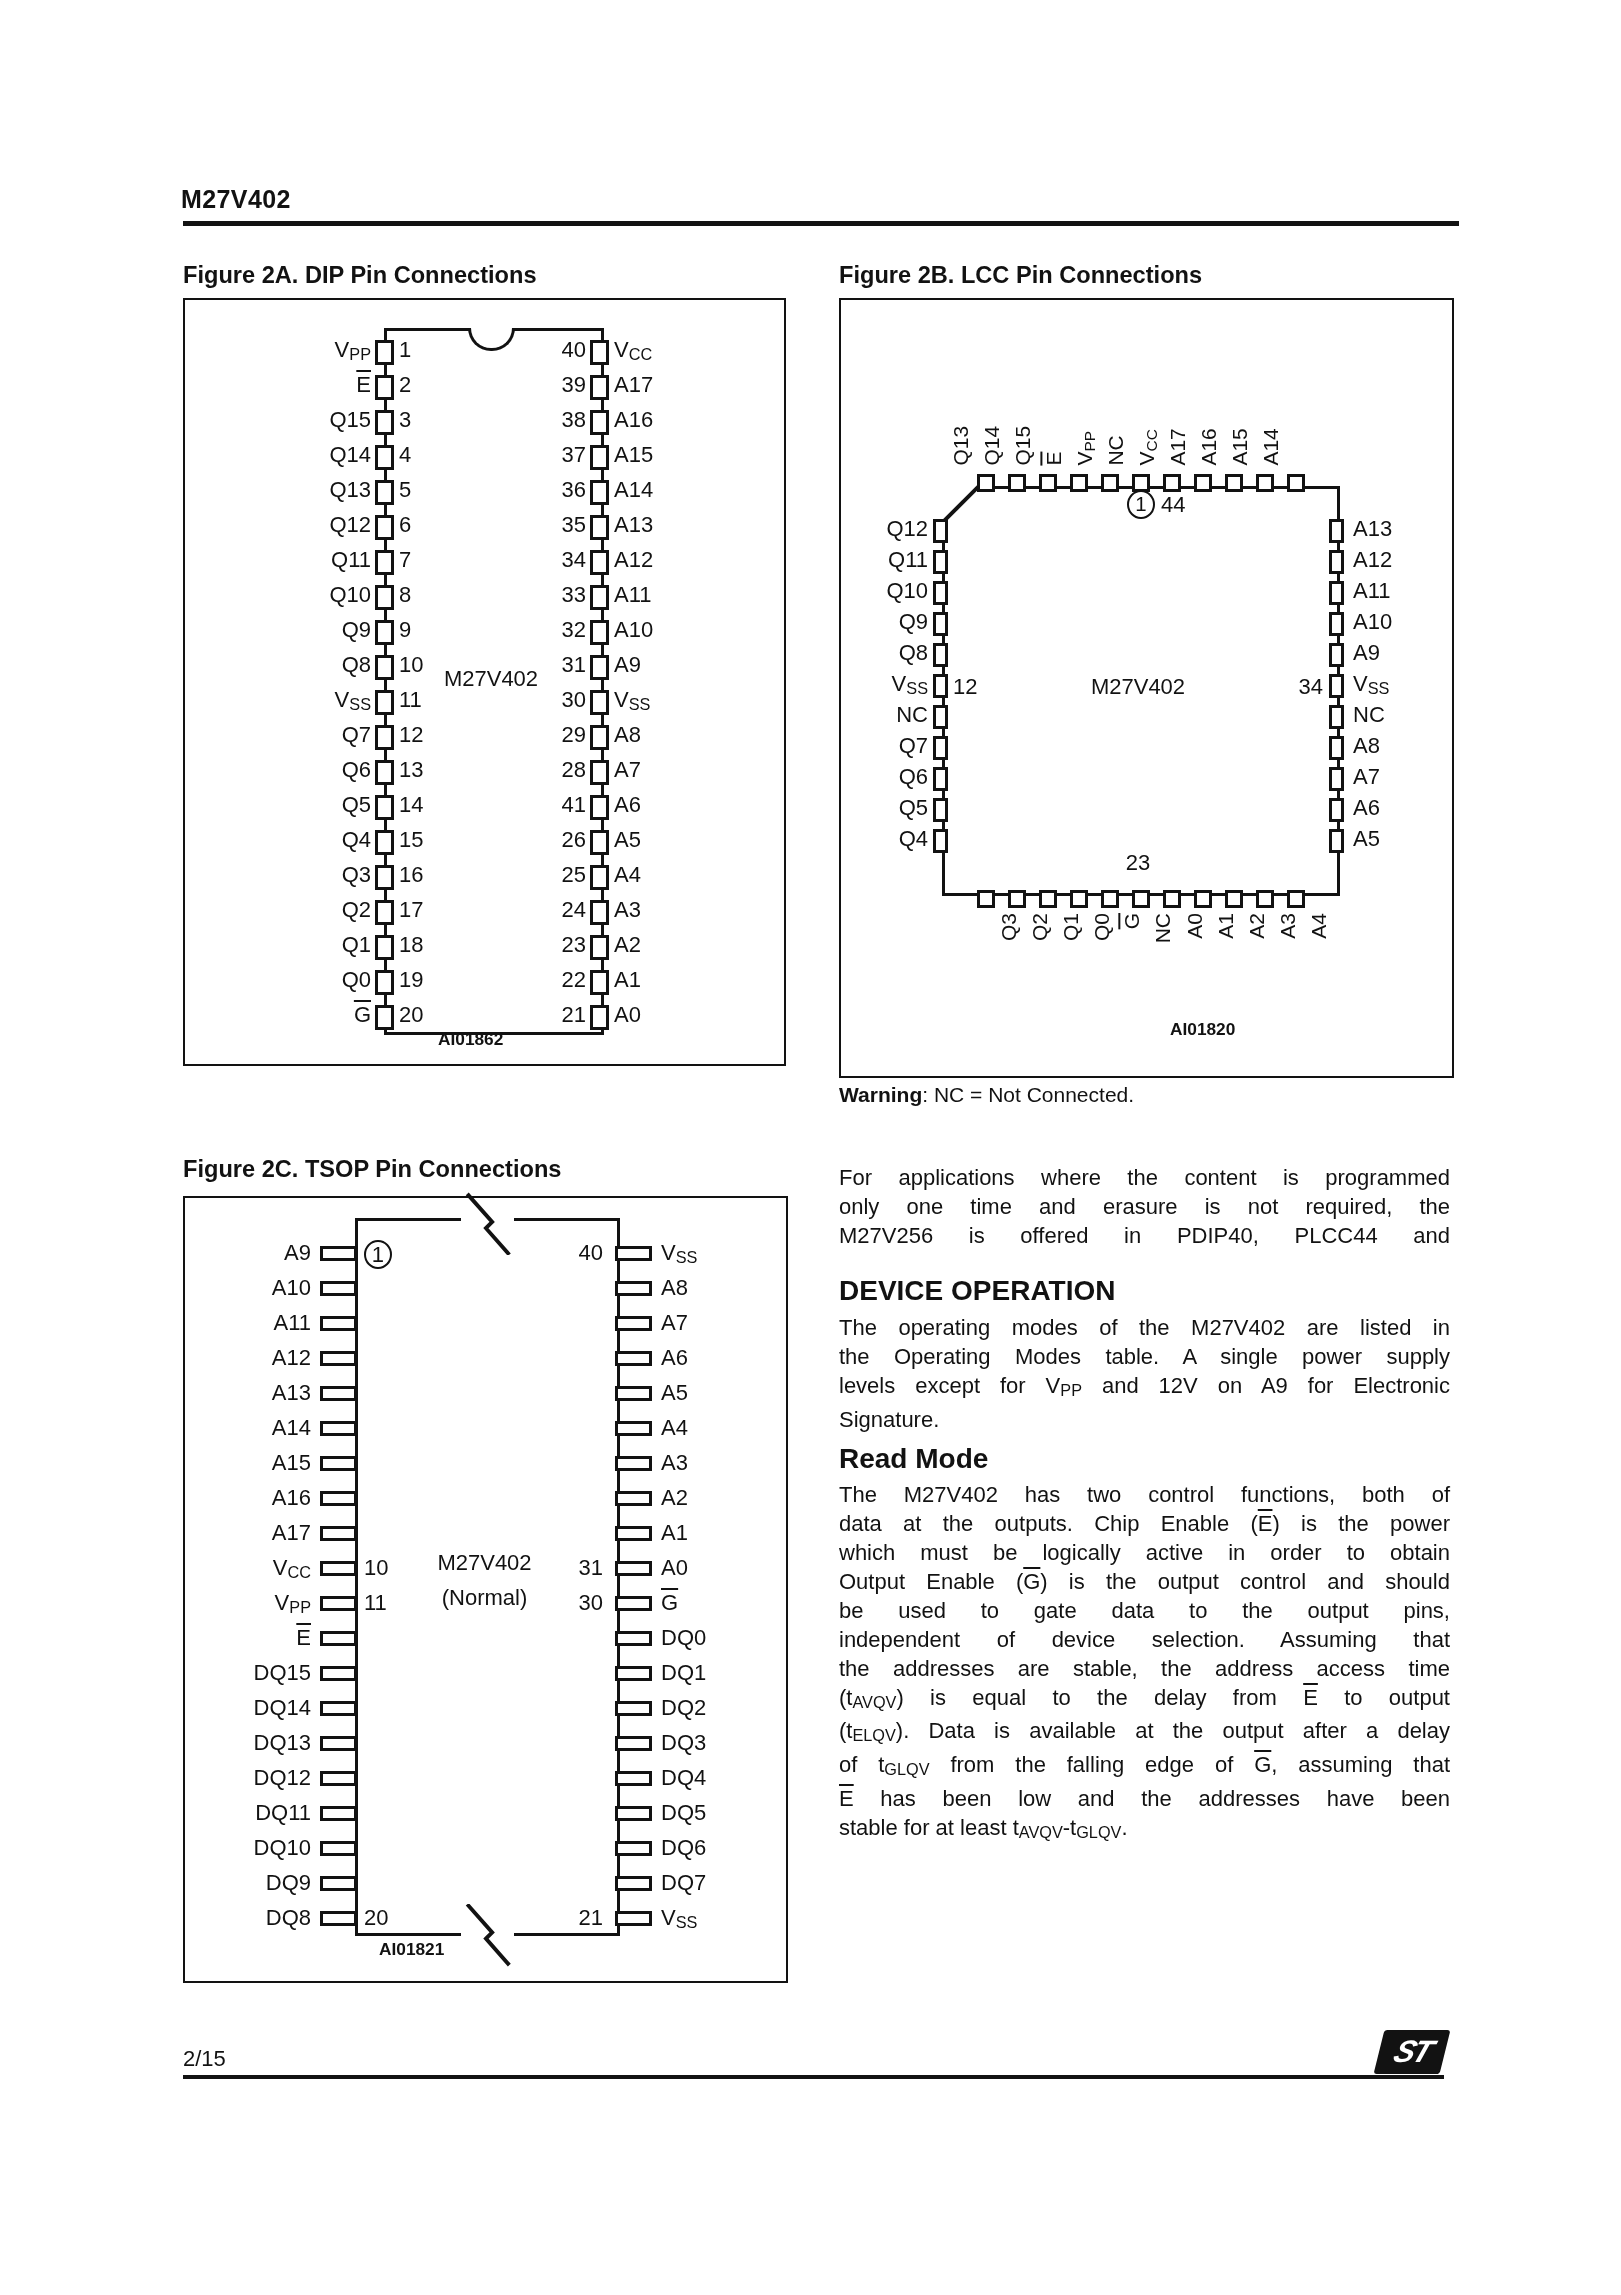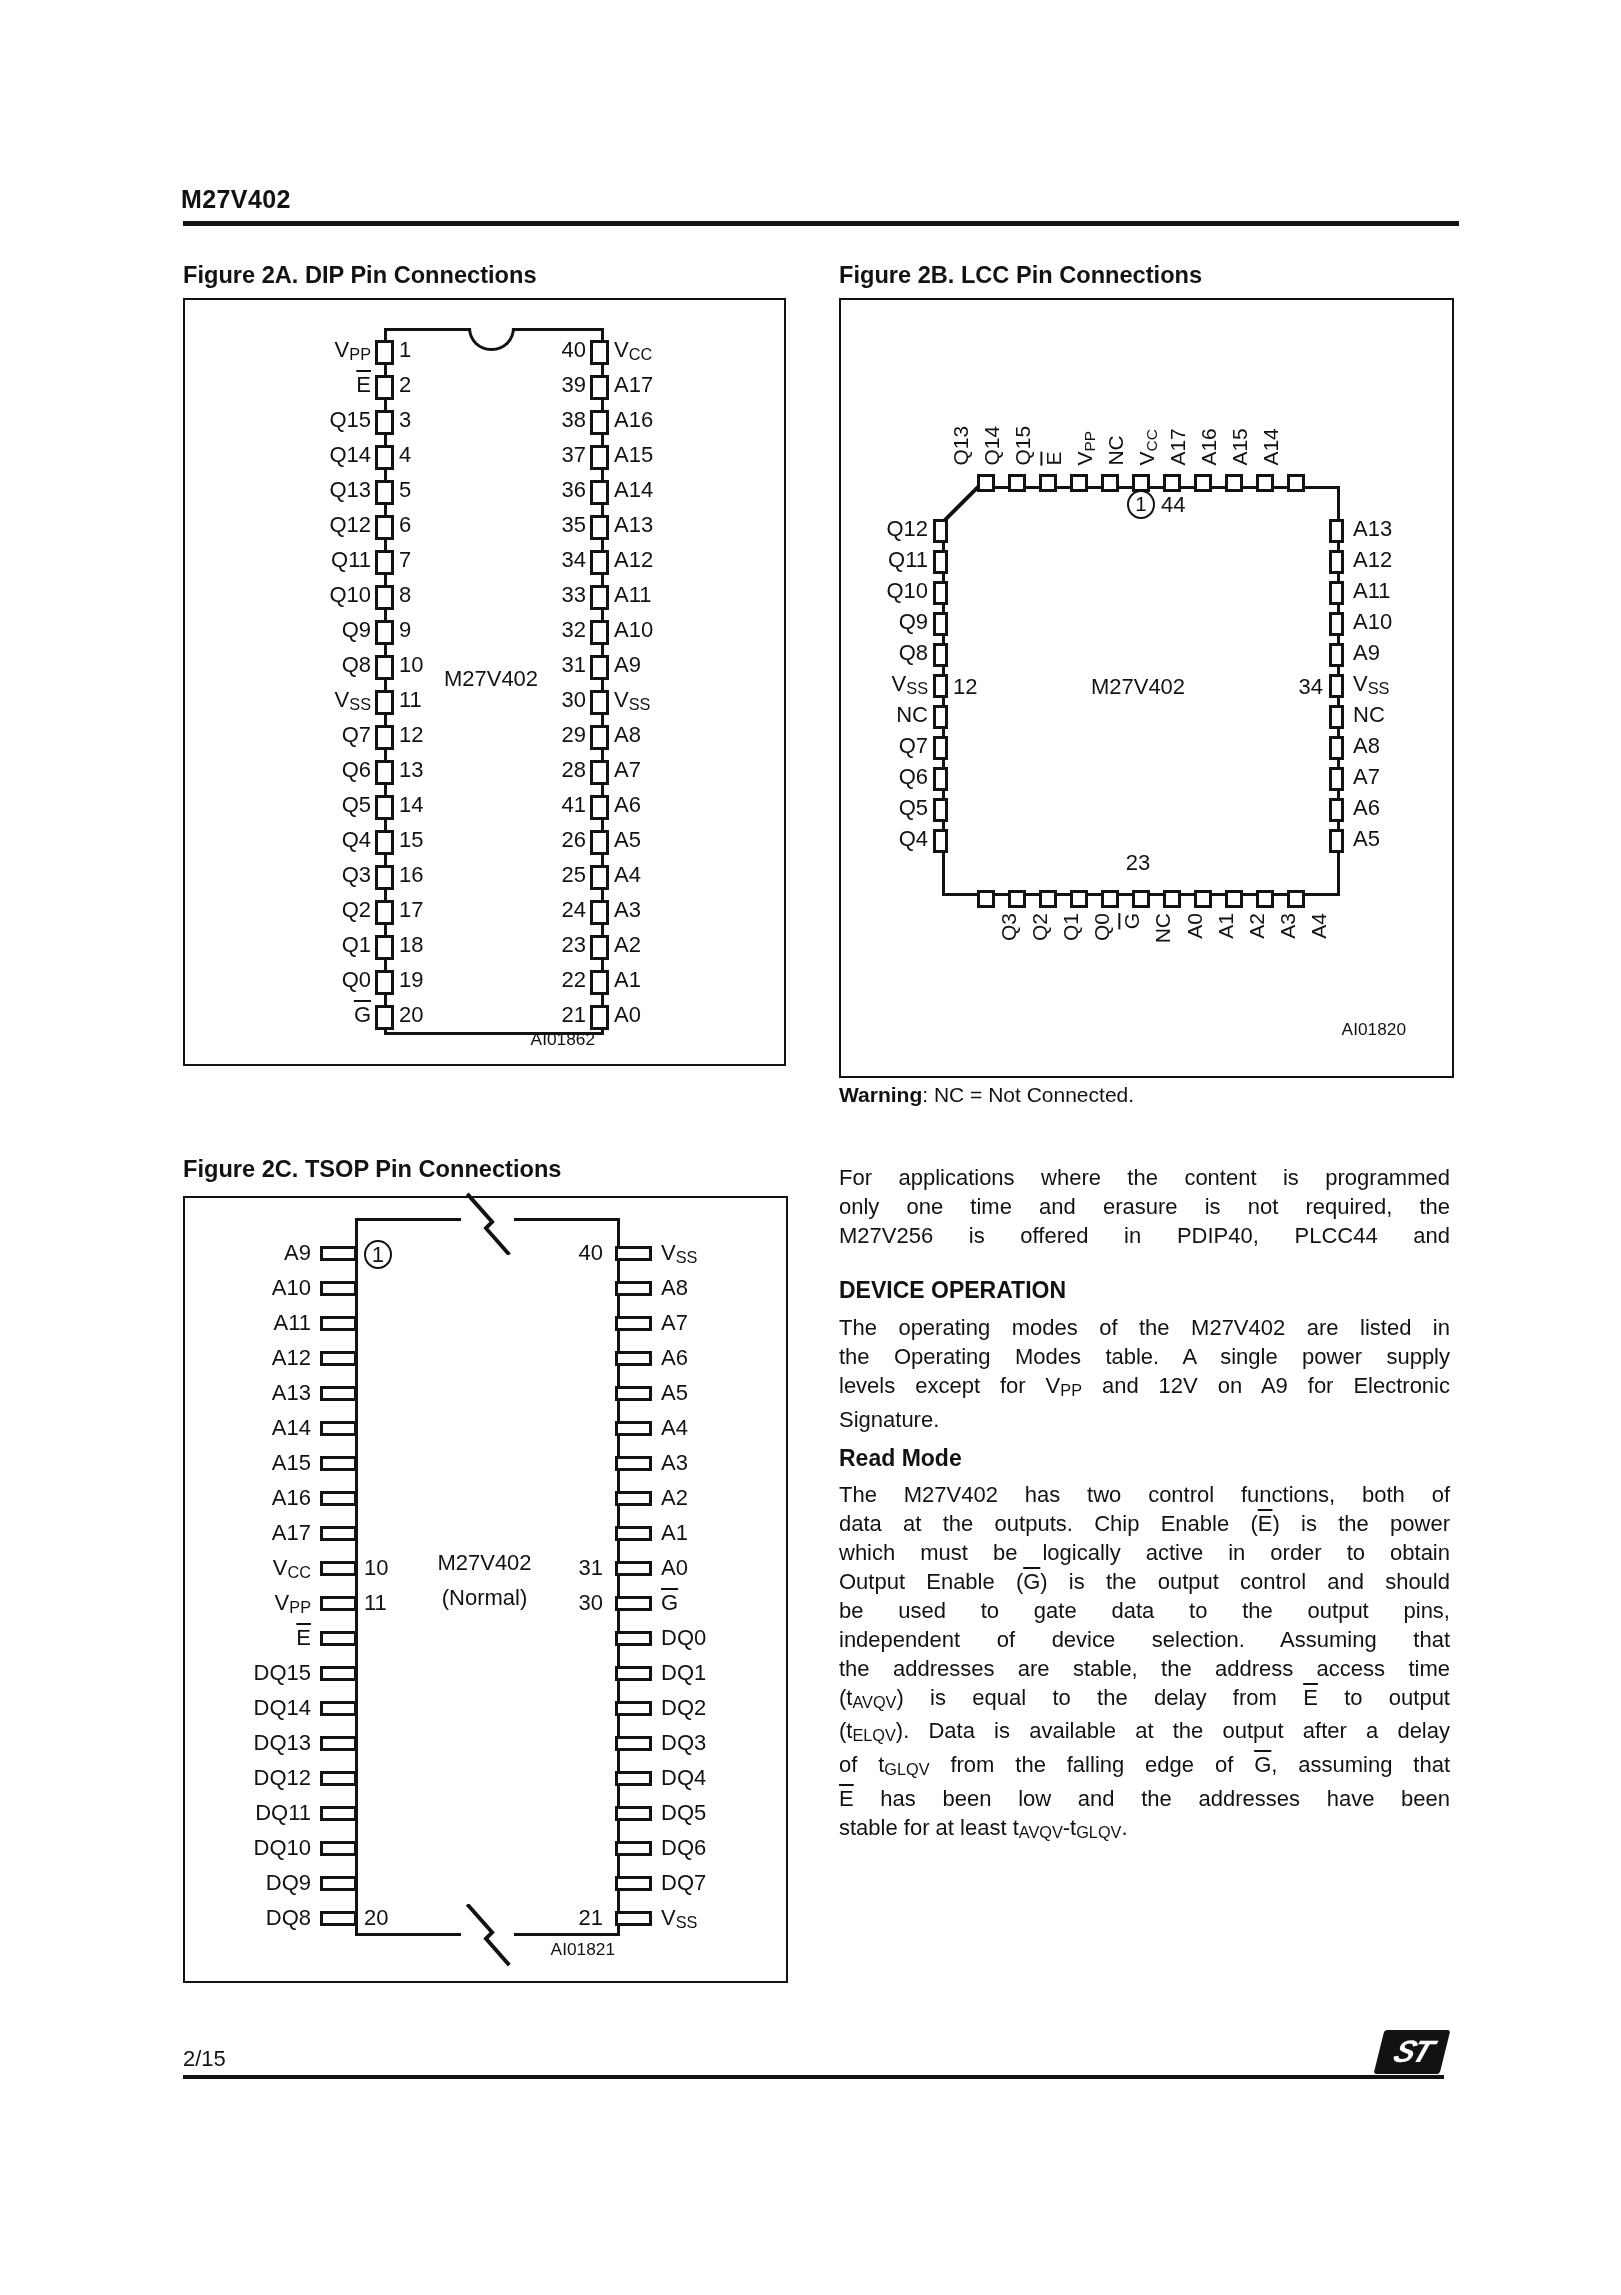--- a/index.html
+++ b/index.html
@@ -10,21 +10,21 @@
   #hdr-title{left:181px;top:185px;font-size:25px;font-weight:bold;letter-spacing:0.4px;}
   #hdr-rule{left:183px;top:221px;width:1276px;height:4.7px;background:#121212;}
   #ftr-page{left:183px;top:2046px;font-size:22px;}
   #ftr-rule{left:183px;top:2075px;width:1261px;height:3.9px;background:#121212;}
   #st-logo{left:1379px;top:2030px;width:66px;height:44px;background:#121212;
            transform:skewX(-14deg);border-radius:3.1px;display:flex;align-items:center;justify-content:center;}
   #st-logo span{color:#fff;font-style:italic;font-weight:bold;font-size:31px;letter-spacing:-2.4px;transform:skewX(-6deg);}
   
   .fig-title{font-size:23.6px;font-weight:bold;}
   .figbox{border:2.4px solid #121212;background:#fff;}
-  .ai-ref{font-size:17.3px;text-align:right;}
+  .ai-ref{font-size:17.3px;font-weight:bold;}
   sub{font-size:0.74em;vertical-align:-0.16em;}
   .ov{text-decoration:overline;}
   .chipname{font-size:22px;text-align:center;}
   .circ{display:inline-block;min-width:19px;height:25px;border:2.4px solid #121212;border-radius:50%;
         text-align:center;line-height:25px;padding:0 2.4px;}
   
   #fig2a-title{left:183px;top:262px;}
   #fig2a{left:183px;top:298px;width:599px;height:764px;}
   #dip-body{left:199px;top:28px;width:214px;height:701px;border:3.9px solid #121212;}
   #dip-notch{left:283px;top:28px;width:41px;height:20.4px;background:#fff;border:3.9px solid #121212;border-top:none;
@@ -83,21 +83,21 @@
   #tsop-chip1{left:170px;top:352px;width:259px;}
   #tsop-chip2{left:170px;top:387px;width:259px;}
   #fig2c-ai{left:194px;top:741px;width:236px;}
   .zig{position:absolute;width:53px;height:63px;}
   #zig-top{left:276px;top:-6.3px;}
   #zig-bot{left:276px;top:706px;}
   
   #article{left:839px;top:1163px;width:611px;font-size:22px;line-height:29px;}
   .line{text-align:justify;text-align-last:justify;white-space:normal;}
   .line.last{text-align-last:left;}
-  .head{font-size:23px;font-weight:bold;line-height:27px;}
+  .head{font-size:28px;font-weight:bold;line-height:27px;}
   #h1{margin-top:27px;margin-bottom:9.4px;}
   #h2{margin-top:11px;margin-bottom:7.9px;}
 </style>
 </head>
 <body>
 
 <div id="page">
 
   <div class="abs" id="hdr-title">M27V402</div>
   <div class="abs" id="hdr-rule"></div>

